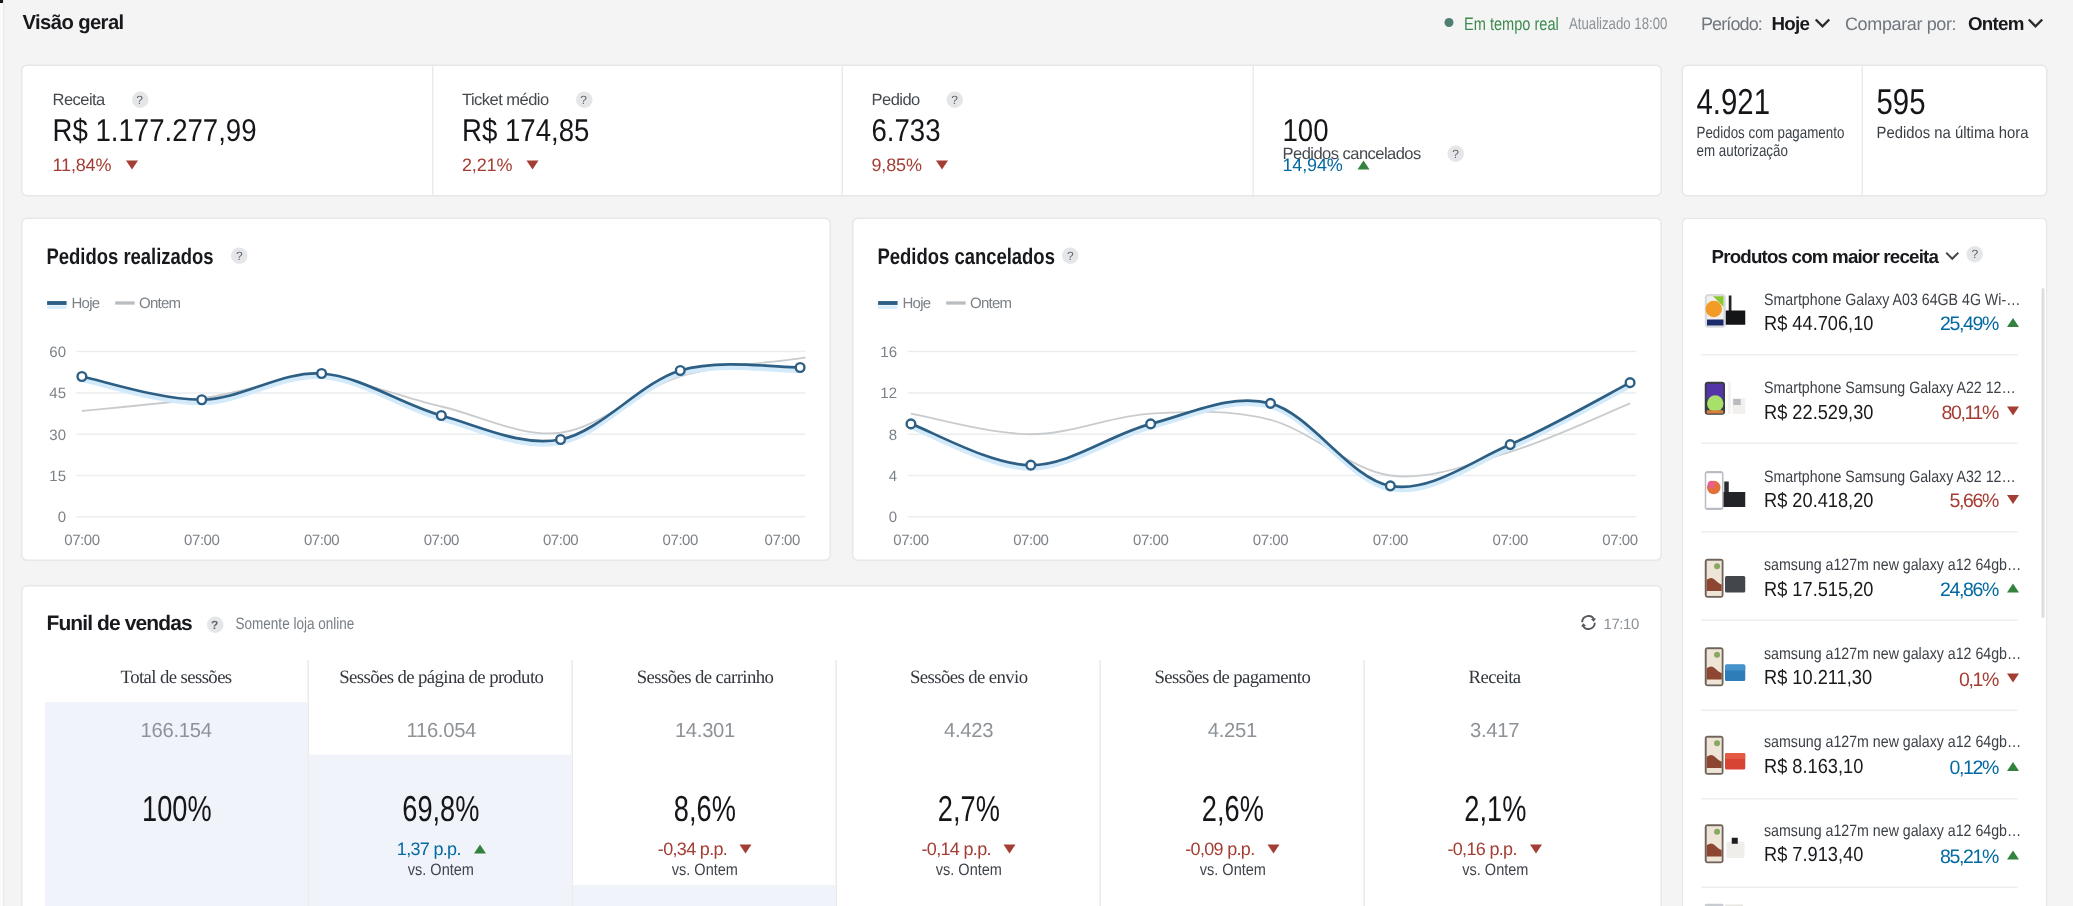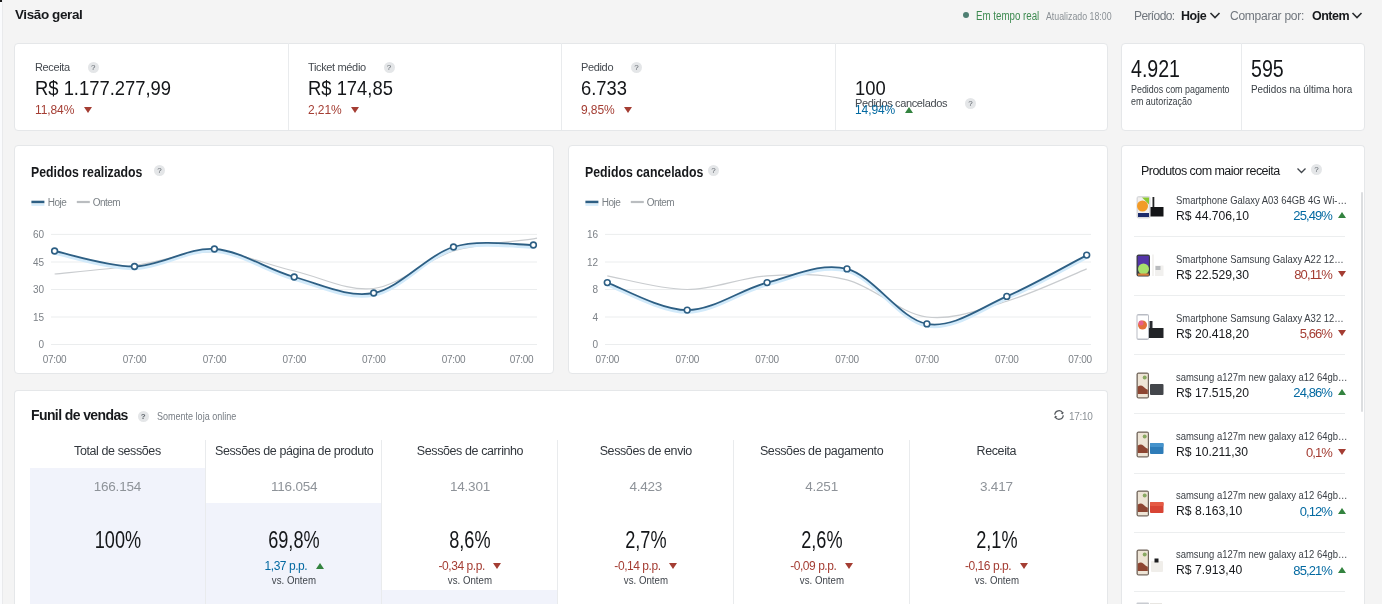--- a/index.html
+++ b/index.html
@@ -8,21 +8,21 @@
 .qb { display:inline-block; width:11px; height:11px; border-radius:50%; background:#e4e6e8; color:#5f656c; font-size:8px; text-align:center; line-height:11.5px; vertical-align:1px; letter-spacing:0; }
 .red { color:#a43d33; }
 .green { color:#0369a1; }
 .tri-dn { display:inline-block; width:0; height:0; border-left:4.5px solid transparent; border-right:4.5px solid transparent; border-top:6.5px solid #a43d33; vertical-align:1px; }
 .tri-up { display:inline-block; width:0; height:0; border-left:4.5px solid transparent; border-right:4.5px solid transparent; border-bottom:6.5px solid #33833f; vertical-align:1px; }
 .mlabel { font-size:11px; color:#44494f; letter-spacing:-0.35px; }
 .mvalue { font-size:21px; color:#141619; transform:scaleX(0.876); transform-origin:0 0; white-space:nowrap; }
 .mdelta { font-size:12px; letter-spacing:-0.1px; }
 .ctitle { font-size:15px; font-weight:bold; color:#17191c; transform:scaleX(0.82); transform-origin:0 0; white-space:nowrap; }
 .fcol { position:absolute; top:440px; width:175.8px; height:164px; text-align:center; }
-.fhead { position:absolute; top:3.5px; width:100%; font-size:12.5px; color:#33383e; letter-spacing:-0.4px; }
+.fhead { position:absolute; top:3.5px; width:100%; font-size:12.5px; color:#33383e; letter-spacing:-0.4px;font-family:Liberation Serif, serif; }
 .fnum { position:absolute; top:38.5px; width:100%; font-size:13.5px; color:#8e9399; letter-spacing:-0.2px; }
 .fpct { position:absolute; top:86px; width:100%; font-size:24px; color:#141619; transform:scaleX(0.755); transform-origin:50% 0; }
 .fdelta { position:absolute; top:119px; width:100%; font-size:12px; letter-spacing:-0.45px; }
 .fvs { position:absolute; top:133.5px; width:100%; font-size:11px; color:#3f444b; transform:scaleX(0.88); transform-origin:50% 0; }
 .tri-dn.sm { border-left-width:4px; border-right-width:4px; border-top-width:6px; }
 .tri-up.sm { border-left-width:4px; border-right-width:4px; border-bottom-width:6px; }
 .pitem { position:absolute; width:244px; height:59.05px; }
 .pname { position:absolute; left:55px; top:15.5px; font-size:11px; color:#3c4147; transform:scaleX(0.86); transform-origin:0 0; white-space:nowrap; }
 .pval { position:absolute; left:55px; top:29.5px; font-size:13.5px; color:#17191c; transform:scaleX(0.9); transform-origin:0 0; white-space:nowrap; }
 .ppct { position:absolute; right:33px; top:30px; font-size:13px; letter-spacing:-0.9px; }
@@ -234,21 +234,21 @@
 </div>
 <div class="fcol" style="left:908.5px;">
   <div class="fhead">Receita</div>
   <div class="fnum">3.417</div>
   <div class="fpct">2,1%</div>
   <div class="fdelta red">-0,16 p.p.&nbsp;&nbsp; <span class="tri-dn sm"></span></div>
   <div class="fvs">vs. Ontem</div>
 </div>
 
 <div class="card" style="left:1121px; top:145px; width:244px; height:459px; border-bottom:none; border-radius:4px 4px 0 0;"></div>
-<div class="abs" style="left:1141px; top:164px; font-size:12.5px; font-weight:normal; color:#17191c; letter-spacing:-0.55px;">Produtos com maior receita</div>
+<div class="abs" style="left:1141px; top:164px; font-size:12.5px; font-weight:bold; color:#17191c; letter-spacing:-0.55px;">Produtos com maior receita</div>
 <svg class="abs" style="left:1296px; top:167px;" width="11" height="8">
     <path d="M1.5 1.5 L5.5 5.5 L9.5 1.5" fill="none" stroke="#41464c" stroke-width="1.3"></path>
   </svg>
 <span class="qb abs" style="left:1311px; top:164px;">?</span>
 <div class="abs" style="left:1360.5px; top:192px; width:2px; height:220px; background:#dcdee0; border-radius:1px;"></div>
 <div class="pitem" style="left:1121px; top:178.3px;">
   <svg class="pthumb" width="28" height="28">
       <rect x="0.5" y="1" width="14" height="22.5" rx="2.5" fill="#d9dadd"></rect>
       <rect x="2" y="2.5" width="11" height="19.5" fill="#f2f0ee"></rect>
       <path fill="#8bc832" d="M6 2.5 h7 v7z"></path>

